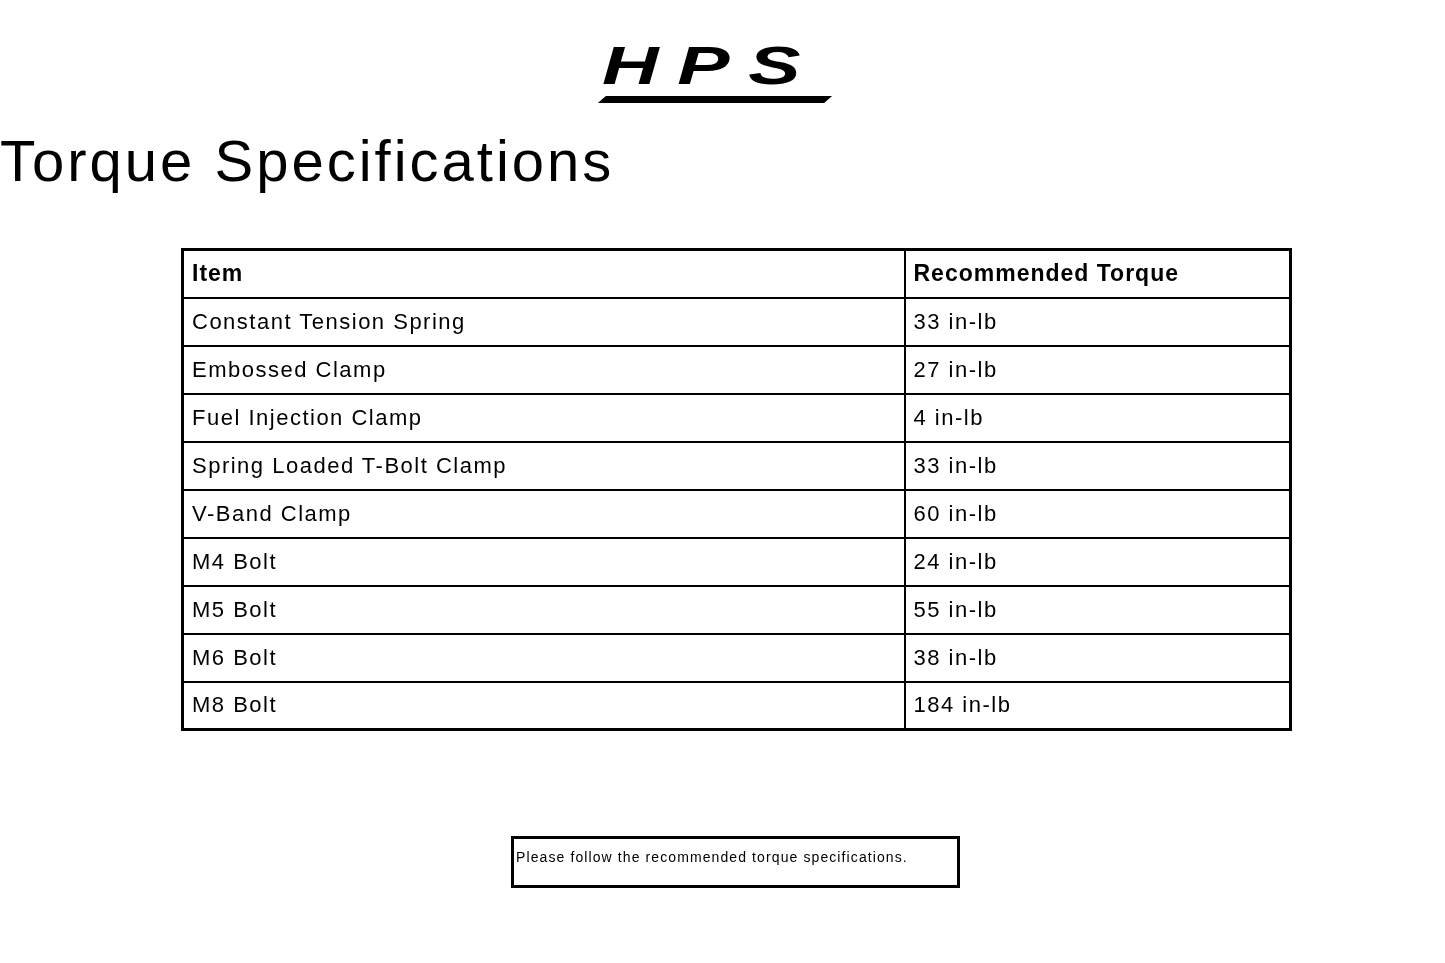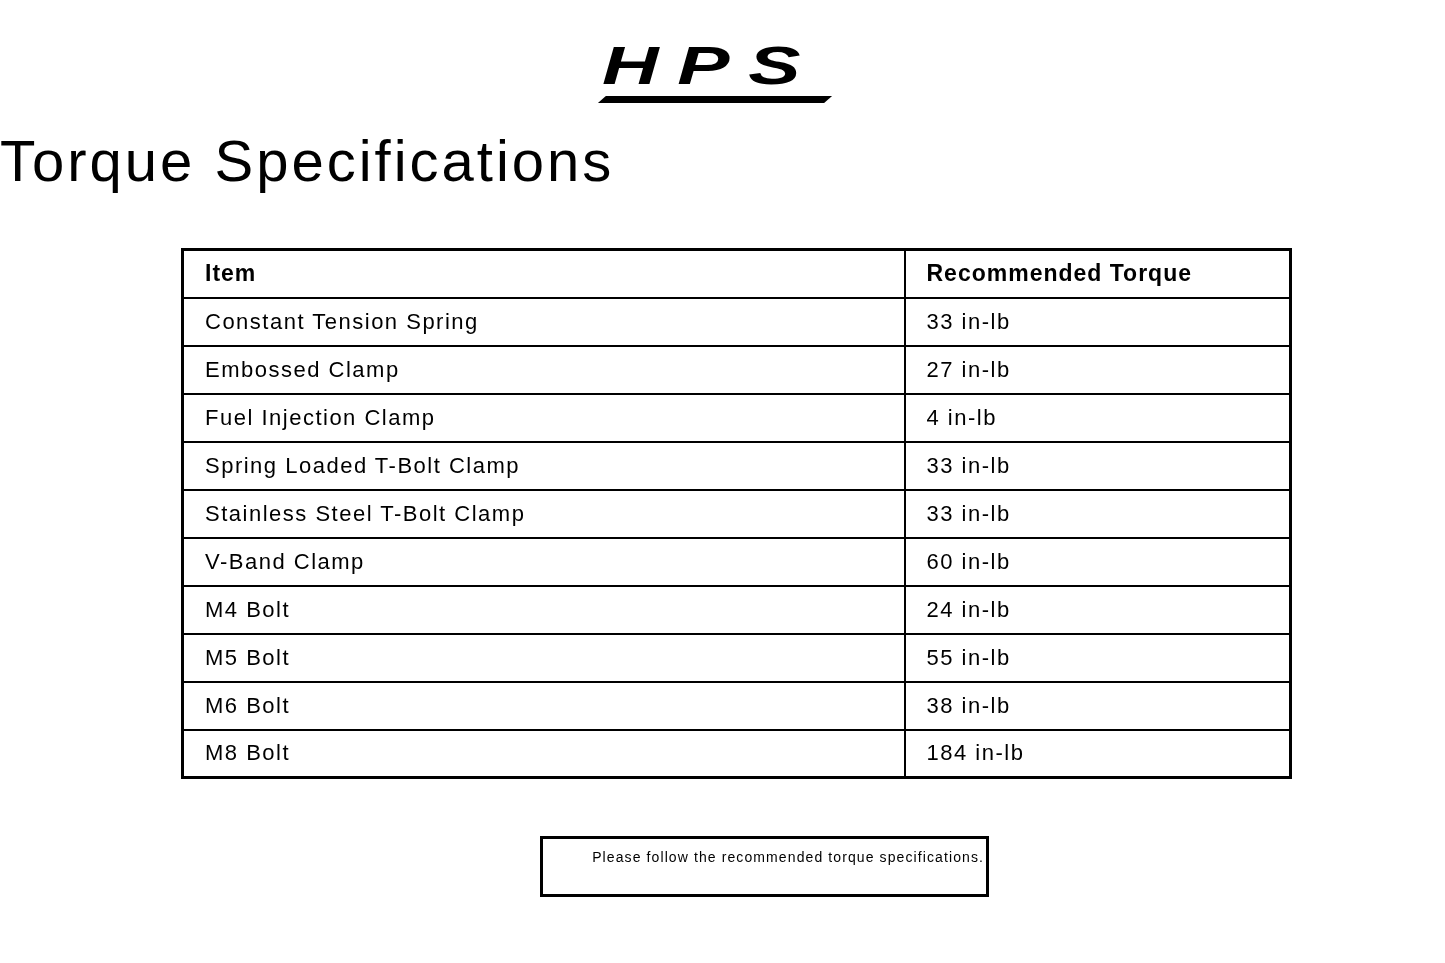--- a/index.html
+++ b/index.html
@@ -64,45 +64,45 @@
     width: 1108px;
     border-collapse: collapse;
     table-layout: fixed;
     border: 3px solid #000000;
   }
   .spec-table th, .spec-table td {
     border: 2px solid #000000;
     height: 48px;
     vertical-align: middle;
     text-align: left;
-    padding-left: 21px;
+    padding-left: 8px;
     white-space: nowrap;
     overflow: hidden;
   }
   .spec-table col.col-item   { width: 722px; }
   .spec-table col.col-torque { width: 386px; }
   .spec-table th {
     font-size: 23px;
     font-weight: bold;
     letter-spacing: 1px;
   }
   .spec-table td {
     font-size: 22px;
     letter-spacing: 1.5px;
   }
 
   
   .note-box {
     position: absolute;
     top: 836px;
-    left: 540px;
+    left: 511px;
     width: 449px;
     border: 3px solid #000000;
-    padding: 8px 2px 26px 2px;
-    text-align: right;
+    padding: 8px 2px 17px 2px;
+    text-align: left;
   }
   .note-line {
     display: block;
     font-size: 14px;
     letter-spacing: 1.1px;
     line-height: 20.5px;
     white-space: nowrap;
   }
 </style>
 </head>
@@ -139,24 +139,20 @@
     </tr>
     <tr>
       <td>Fuel Injection Clamp</td>
       <td>4 in-lb</td>
     </tr>
     <tr>
       <td>Spring Loaded T-Bolt Clamp</td>
       <td>33 in-lb</td>
     </tr>
     <tr>
-      <td>Stainless Steel T-Bolt Clamp</td>
-      <td>33 in-lb</td>
-    </tr>
-    <tr>
       <td>V-Band Clamp</td>
       <td>60 in-lb</td>
     </tr>
     <tr>
       <td>M4 Bolt</td>
       <td>24 in-lb</td>
     </tr>
     <tr>
       <td>M5 Bolt</td>
       <td>55 in-lb</td>

